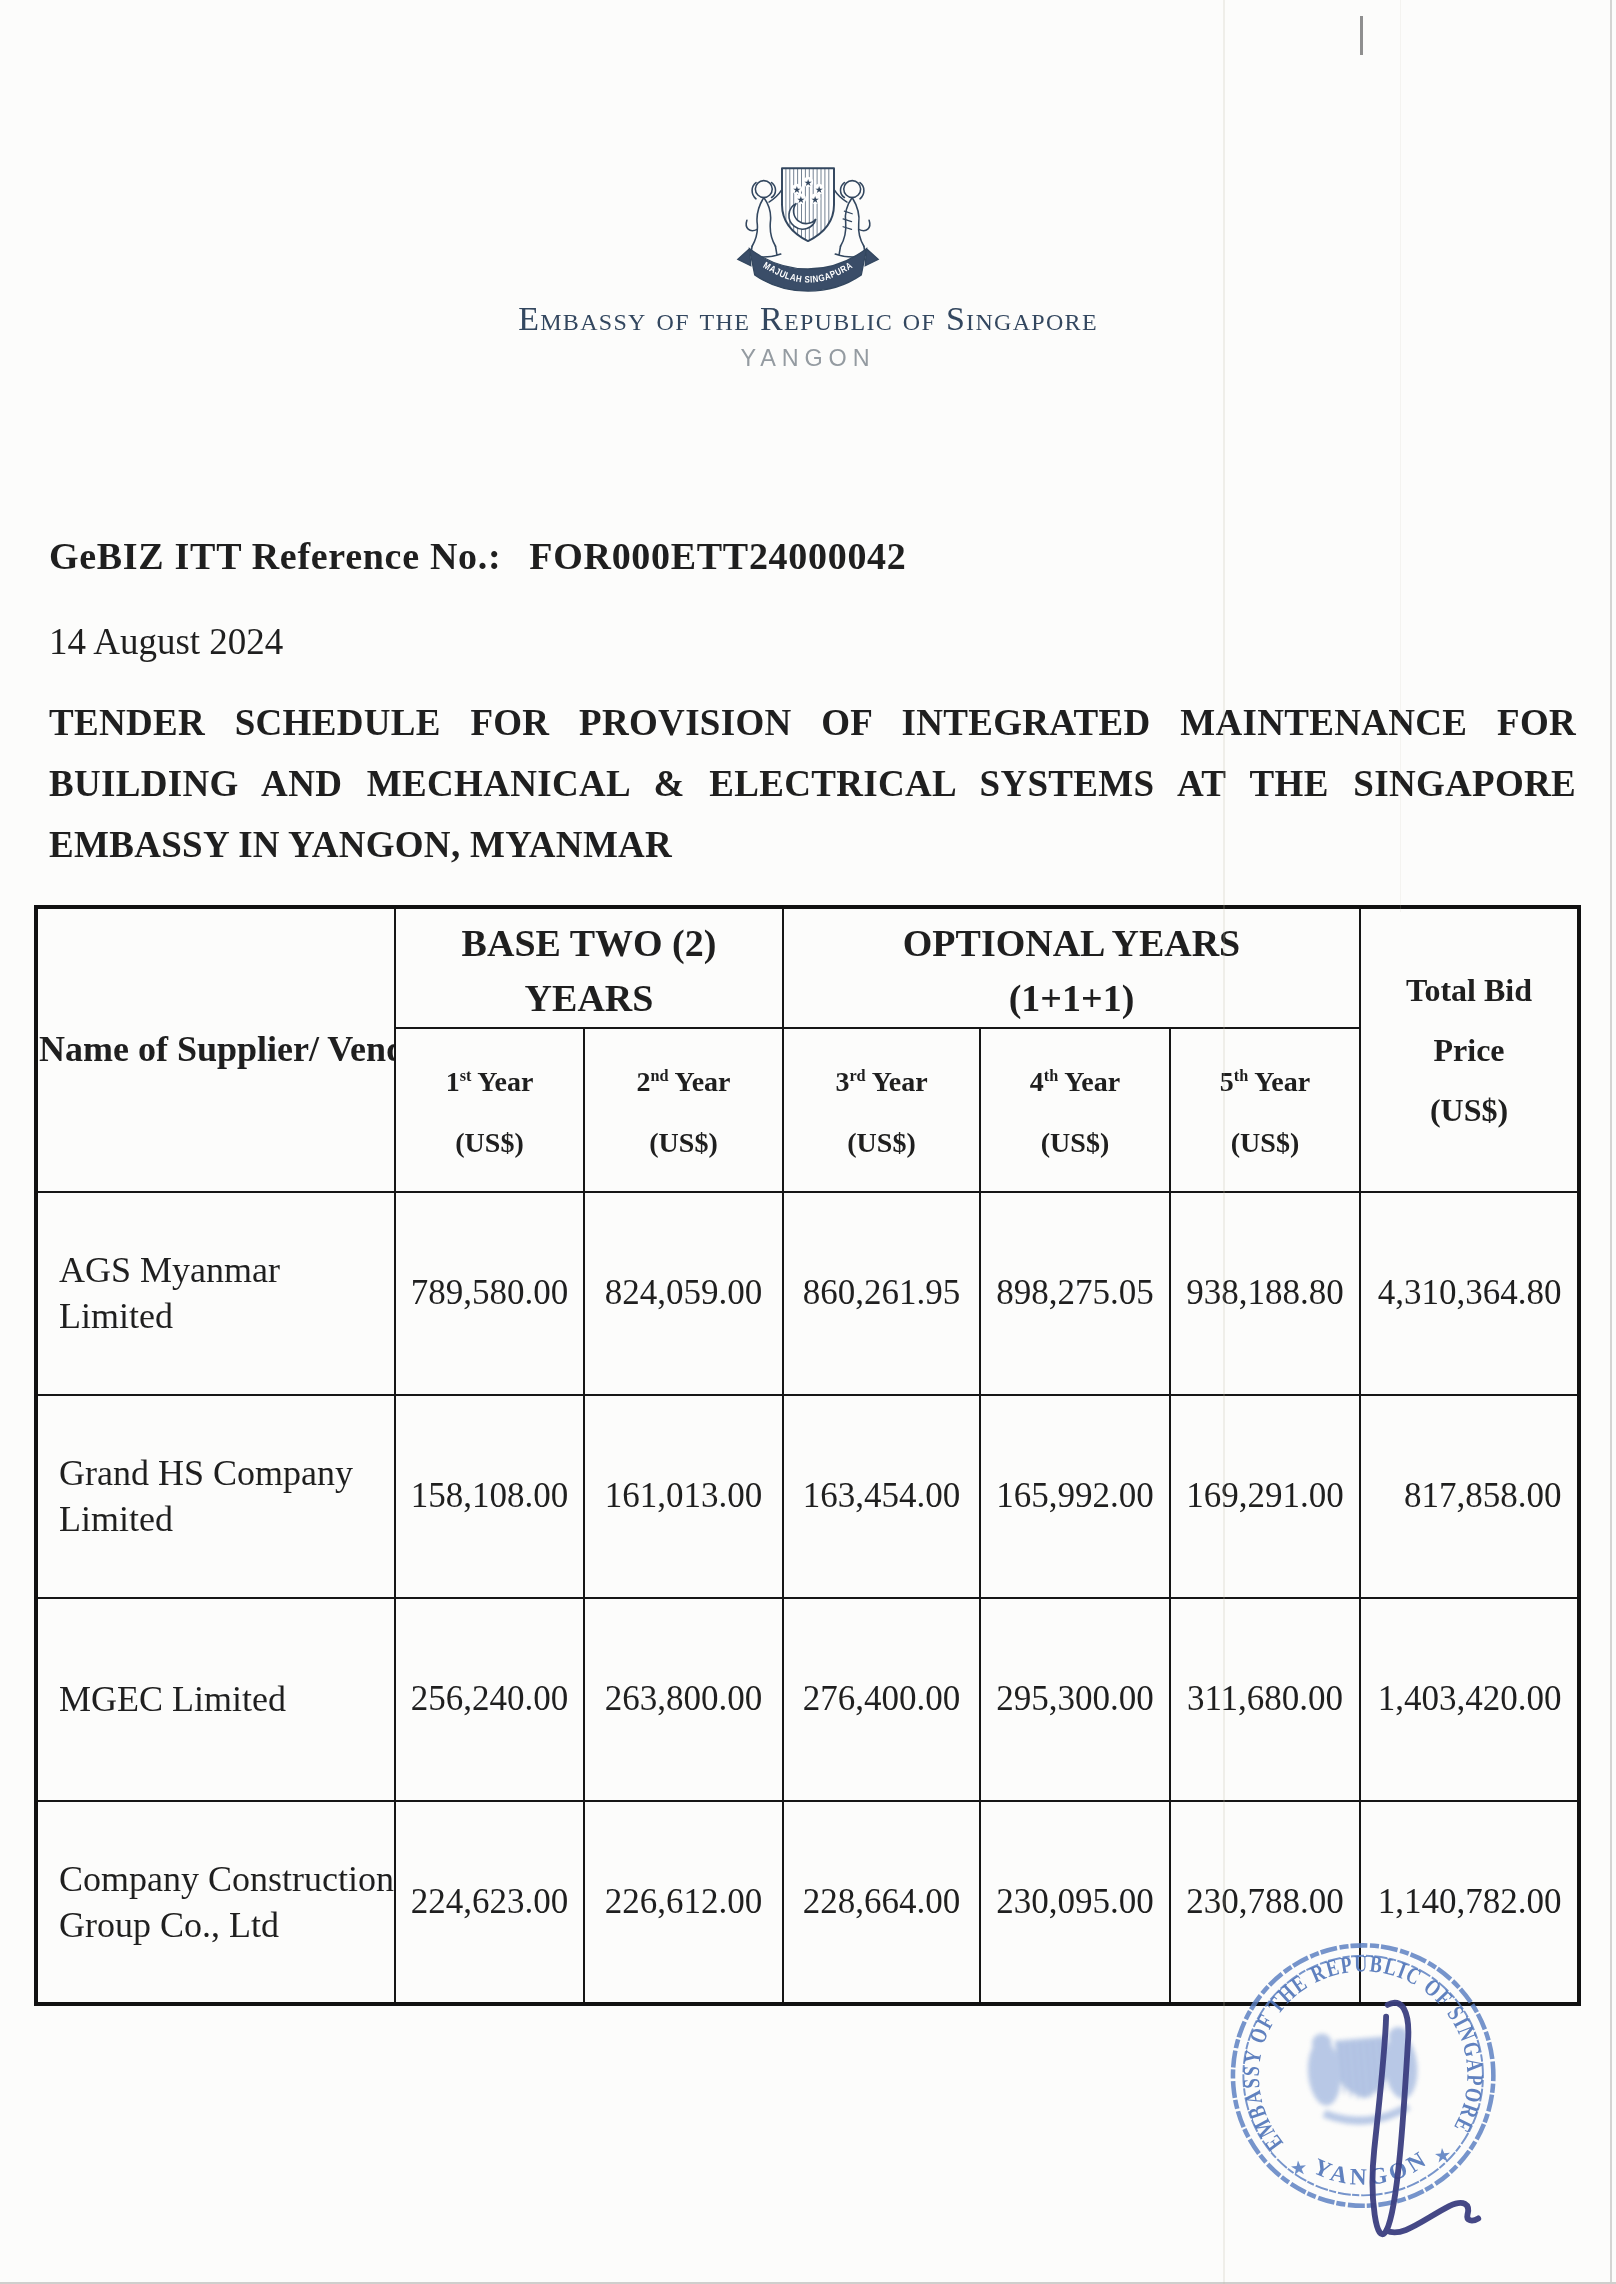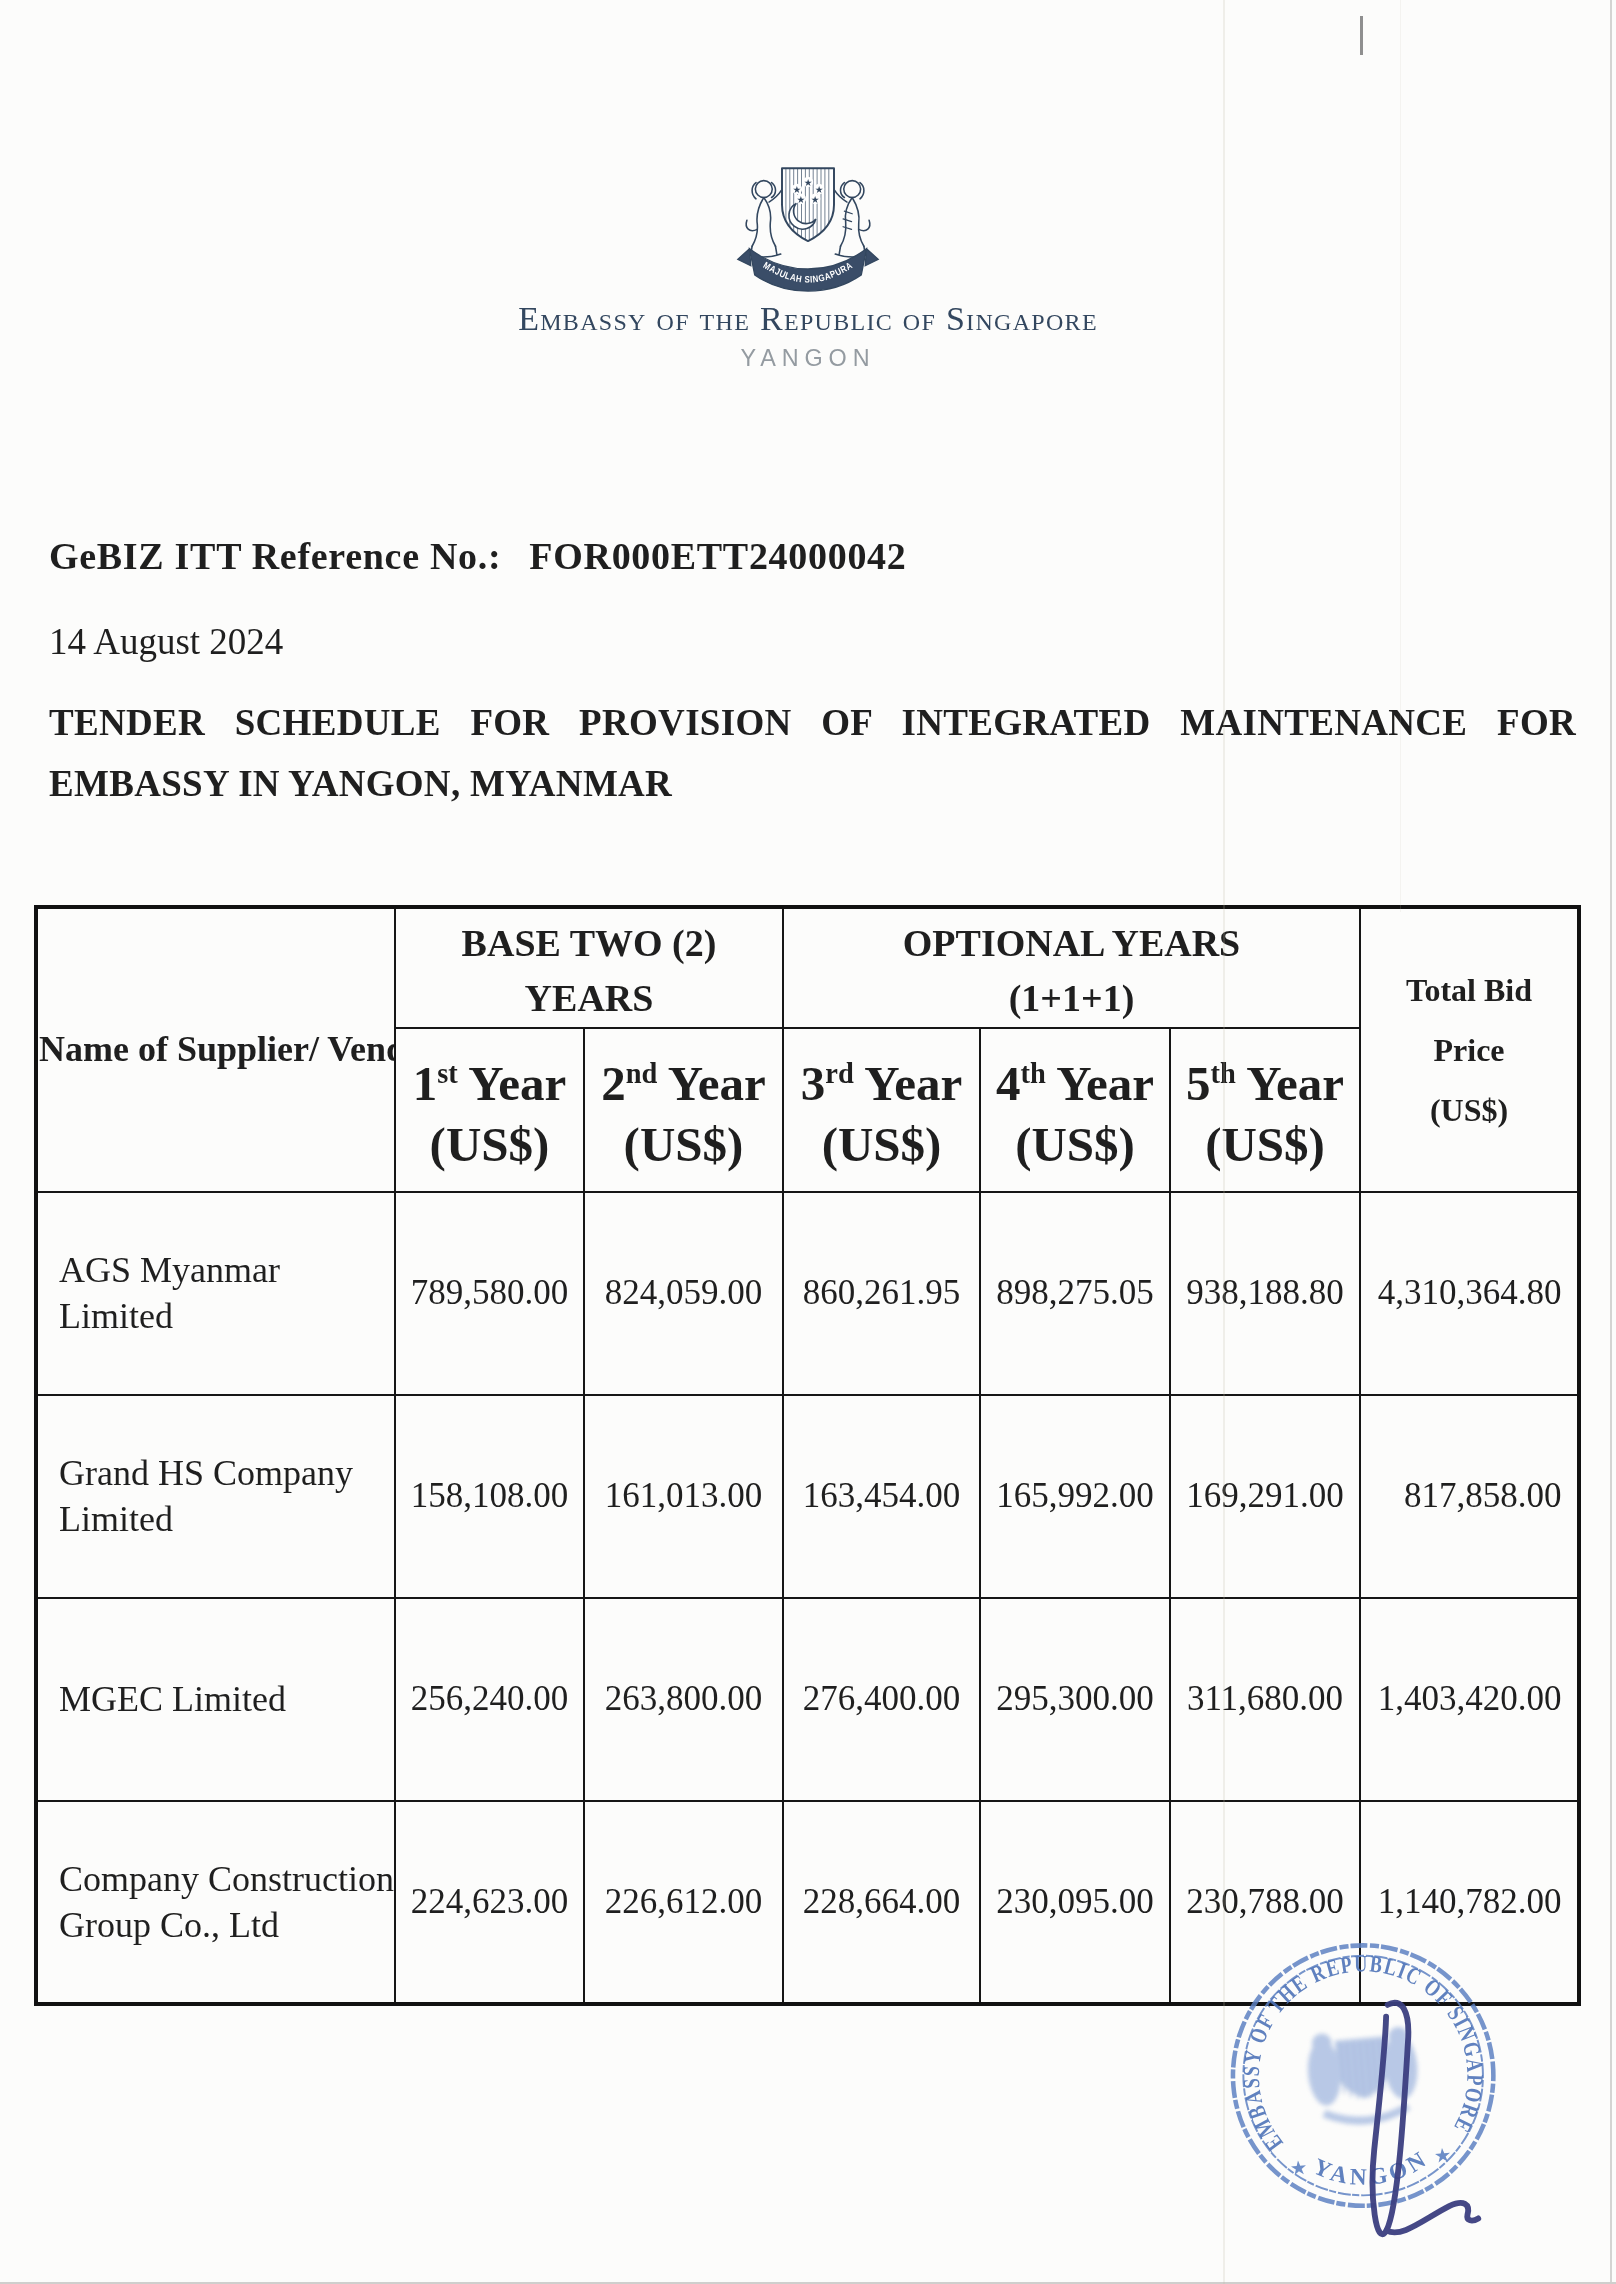--- a/index.html
+++ b/index.html
@@ -25,21 +25,21 @@
 
   
   table.tender{position:absolute;left:34px;top:905px;width:1542px;
       border-collapse:collapse;table-layout:fixed;border:4.6px solid #111;}
   table.tender th,table.tender td{border:2.6px solid #161616;vertical-align:middle;
       white-space:nowrap;overflow:hidden;}
   col.c-name{width:359px;} col.c-y1{width:189px;} col.c-y2{width:199px;}
   col.c-y3{width:197px;} col.c-y4{width:190px;} col.c-y5{width:190px;} col.c-total{width:219px;}
   .th-supplier{font-size:36px;font-weight:700;text-align:center;line-height:59px;}
   .th-group{height:109px;font-size:38px;font-weight:700;text-align:center;line-height:55px;padding-top:6.5px;}
-  .th-year{height:160px;font-size:49px;font-weight:700;text-align:center;line-height:60px;}
+  .th-year{height:160px;font-size:28px;font-weight:700;text-align:center;line-height:60px;}
   .th-year sup,.th-total sup{font-size:0.58em;}
   .th-total{font-size:32px;font-weight:700;text-align:center;line-height:60px;}
   tr.data-row{height:203px;margin-top:35px;}
   td.name-cell{text-align:left;padding-left:21px;font-size:36px;line-height:46px;white-space:normal;}
   td.num-cell{text-align:center;font-size:35px;}
   td.total-cell{text-align:right;padding-right:15.6px;font-size:35px;}
 
   
   .footer{position:absolute;left:0;top:2121px;width:100%;text-align:center;
       color:#3f4a57;font-size:23px;line-height:37px;}
@@ -123,20 +123,21 @@
   <div class="embassy-city">YANGON</div>
 
   <div class="ref-line">
     <span>GeBIZ ITT Reference No.:</span><span class="val">FOR000ETT24000042</span>
   </div>
 
   <div class="doc-date">14 August 2024</div>
 
   <div class="doc-title">
     <span class="title-line just">TENDER SCHEDULE FOR PROVISION OF INTEGRATED MAINTENANCE FOR</span>
+    <span class="title-line just">BUILDING AND MECHANICAL &amp; ELECTRICAL SYSTEMS AT THE SINGAPORE</span>
     <span class="title-line">EMBASSY IN YANGON, MYANMAR</span>
   </div>
 
   <table class="tender">
     <colgroup>
       <col class="c-name">
         <col class="c-y1">
         <col class="c-y2">
       <col class="c-y3">
         <col class="c-y4">

